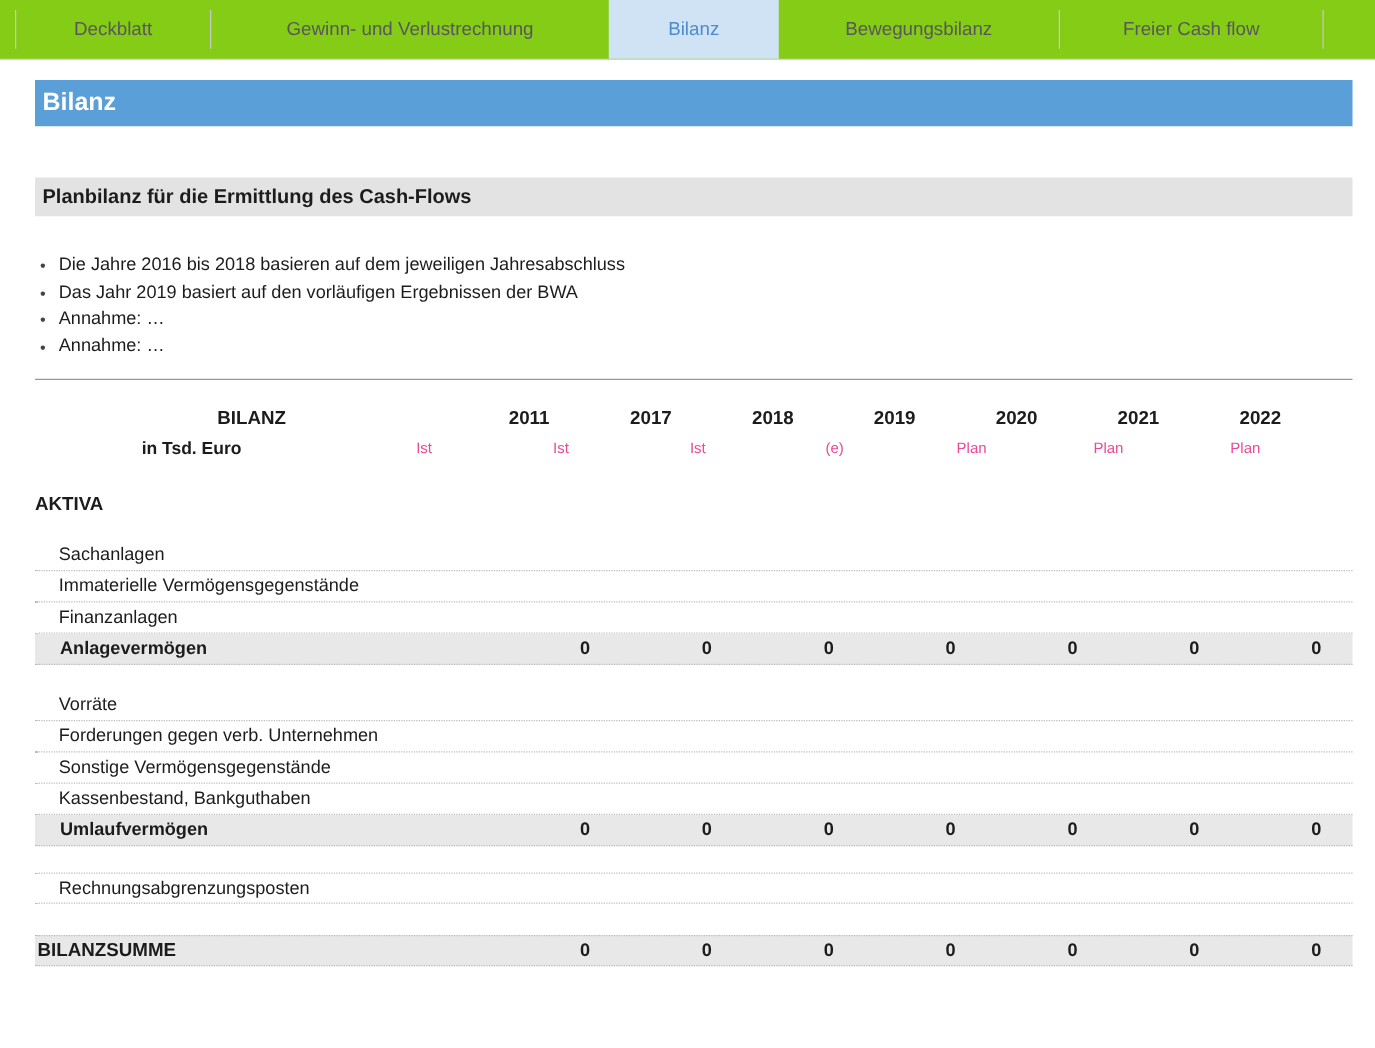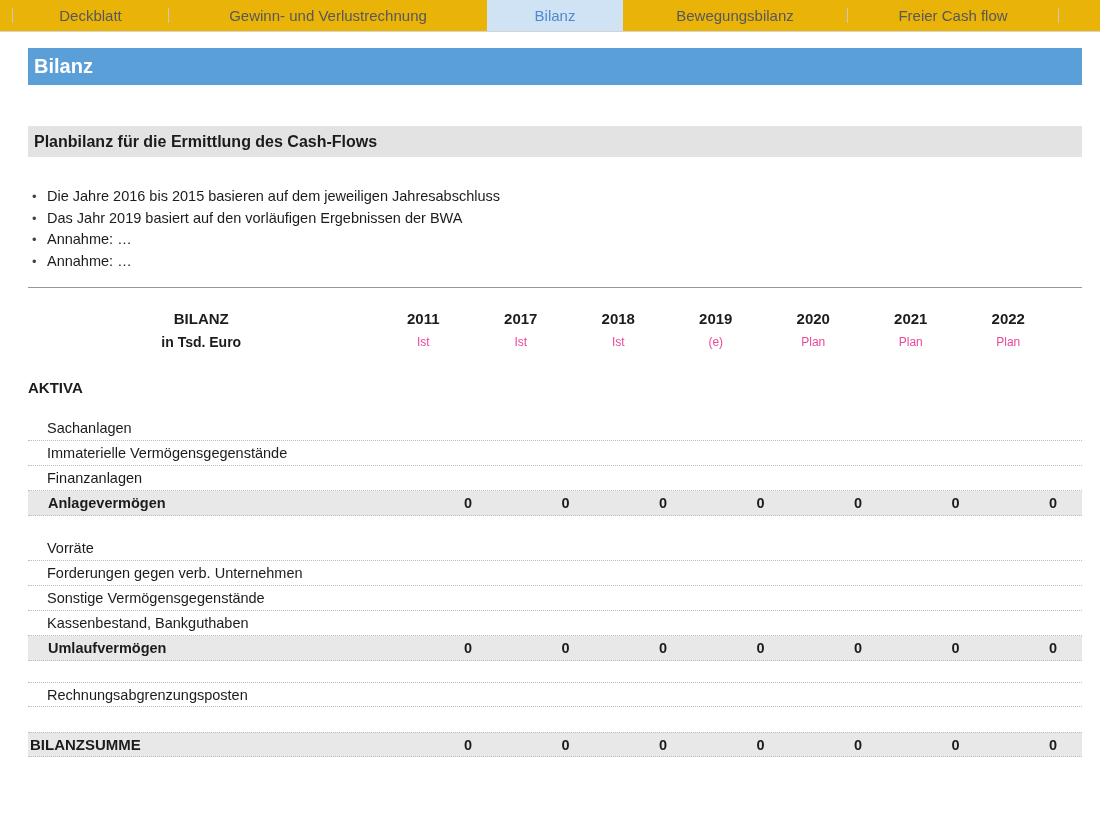--- a/index.html
+++ b/index.html
@@ -12,21 +12,21 @@
     --text:#1c1c1c;
   }
   *{margin:0;padding:0;box-sizing:border-box;}
   html,body{width:1100px;height:838px;overflow:hidden;}
   body{
     font-family:"Liberation Sans","DejaVu Sans",sans-serif;
     background:#ffffff;color:var(--text);
   }
   
   .tabbar{
-    height:32px;background:#eab308;border-bottom:1px solid #d4d4d4;
+    height:48px;background:#84cc16;border-bottom:1px solid #d4d4d4;
     display:flex;align-items:stretch;width:1100px;
   }
   .tab{
     display:flex;align-items:center;justify-content:center;
     font-size:15px;color:#58585a;cursor:default;white-space:nowrap;
   }
   .tab.active{background:var(--active-tab-bg);color:var(--active-tab-text);}
   .tab-sep{width:1px;background:#c8c8c8;margin:8px 0;}
   
   .content{padding:0 18px 0 28px;width:1100px;}
@@ -48,21 +48,21 @@
   }
   .rule{margin-top:15px;width:1054px;border:none;border-top:1px solid #979797;}
   
   .fin-table{margin-top:18px;width:1054px;}
   .trow{display:flex;align-items:center;height:25px;}
   .trow .label{flex:1 1 auto;font-size:14.5px;}
   .trow .val{flex:0 0 97.5px;font-size:14.5px;text-align:right;}
   .trow .spacer{flex:0 0 25px;}
   .trow.header{height:24px;}
   .trow.header .label,.trow.header .val{font-weight:bold;font-size:15px;text-align:center;}
-  .trow.subheader{height:24px;}
+  .trow.subheader{height:24px;gap:12px;}
   .trow.subheader .label{font-weight:bold;font-size:14px;text-align:center;}
   .trow.subheader .val{font-size:12px;text-align:center;color:#ec4899;}
   .trow.sectionhead{height:26px;margin-top:20px;}
   .trow.sectionhead .label{font-weight:bold;font-size:15px;}
   .trow.detail{border-bottom:1px dotted var(--dot);}
   .trow.detail .label{padding-left:19px;}
   .trow.detail_tb{border-top:1px dotted var(--dot);border-bottom:1px dotted var(--dot);}
   .trow.detail_tb .label{padding-left:19px;}
   .trow.total{background:var(--total-bg);border-bottom:1px dotted var(--dot);font-weight:bold;}
   .trow.total .label{padding-left:20px;}
@@ -86,21 +86,21 @@
     <div class="tab" style="width: 224px;">Bewegungsbilanz</div>
     <div class="tab-sep"></div>
     <div class="tab" style="width: 210px;">Freier Cash flow</div>
     <div class="tab-sep"></div>
   </div>
 
 <div class="content">
   <div class="title-bar">Bilanz</div>
   <div class="section-bar">Planbilanz für die Ermittlung des Cash-Flows</div>
   <ul class="bullets">
-      <li>Die Jahre 2016 bis 2015 basieren auf dem jeweiligen Jahresabschluss</li>
+      <li>Die Jahre 2016 bis 2018 basieren auf dem jeweiligen Jahresabschluss</li>
       <li>Das Jahr 2019 basiert auf den vorläufigen Ergebnissen der BWA</li>
       <li>Annahme: …</li>
       <li>Annahme: …</li>
     </ul>
   <hr class="rule">
   <div class="fin-table">
       <div class="trow header">
         <div class="label">BILANZ</div>
         <div class="val">2011</div>
         <div class="val">2017</div>

